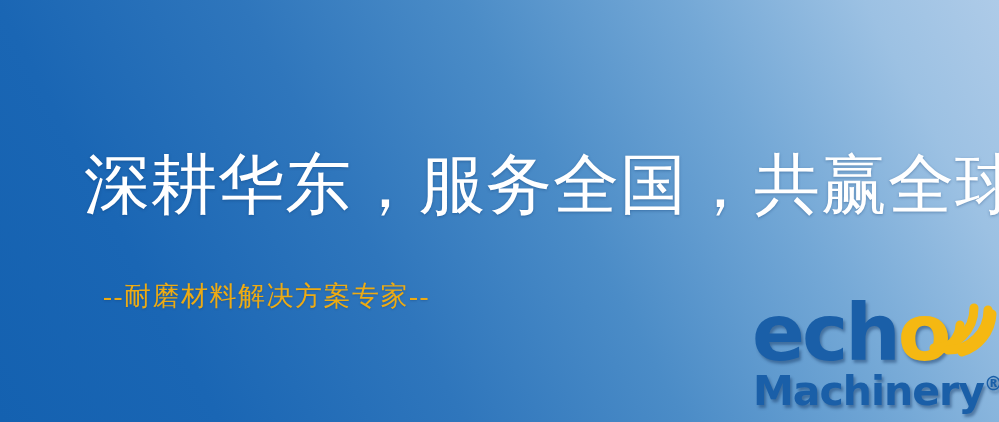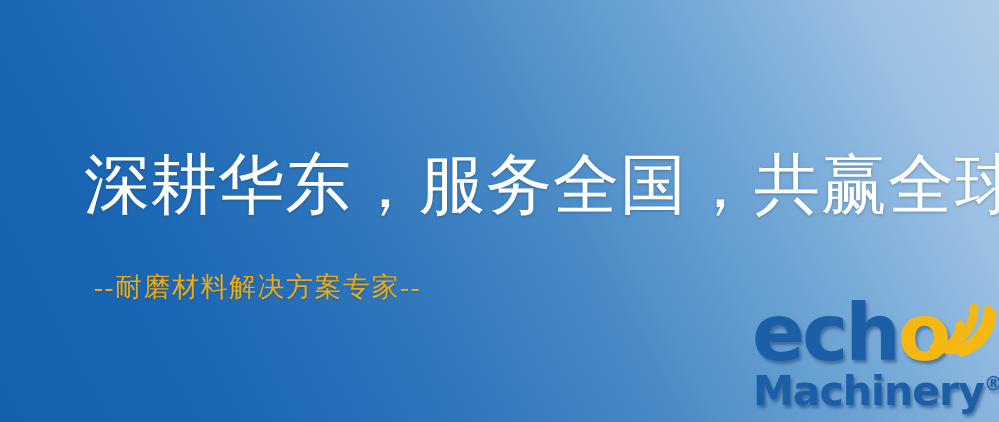--- a/index.html
+++ b/index.html
@@ -40,21 +40,21 @@
     letter-spacing: 1px;
     white-space: nowrap;
     text-shadow: 0 1px 3px rgba(10, 50, 100, 0.35);
   }
 
   
   #subtitle {
     position: absolute;
     left: 86px;
     top: 266px;
-    margin: 8px;
+    margin: 17px;
     font-family: "Liberation Serif", "DejaVu Serif", serif;
     font-size: 27px;
     line-height: 1;
     font-weight: 400;
     color: #edab13;
     letter-spacing: 1.5px;
     white-space: nowrap;
     text-shadow: 0 1px 2px rgba(20, 60, 110, 0.30);
   }
 

